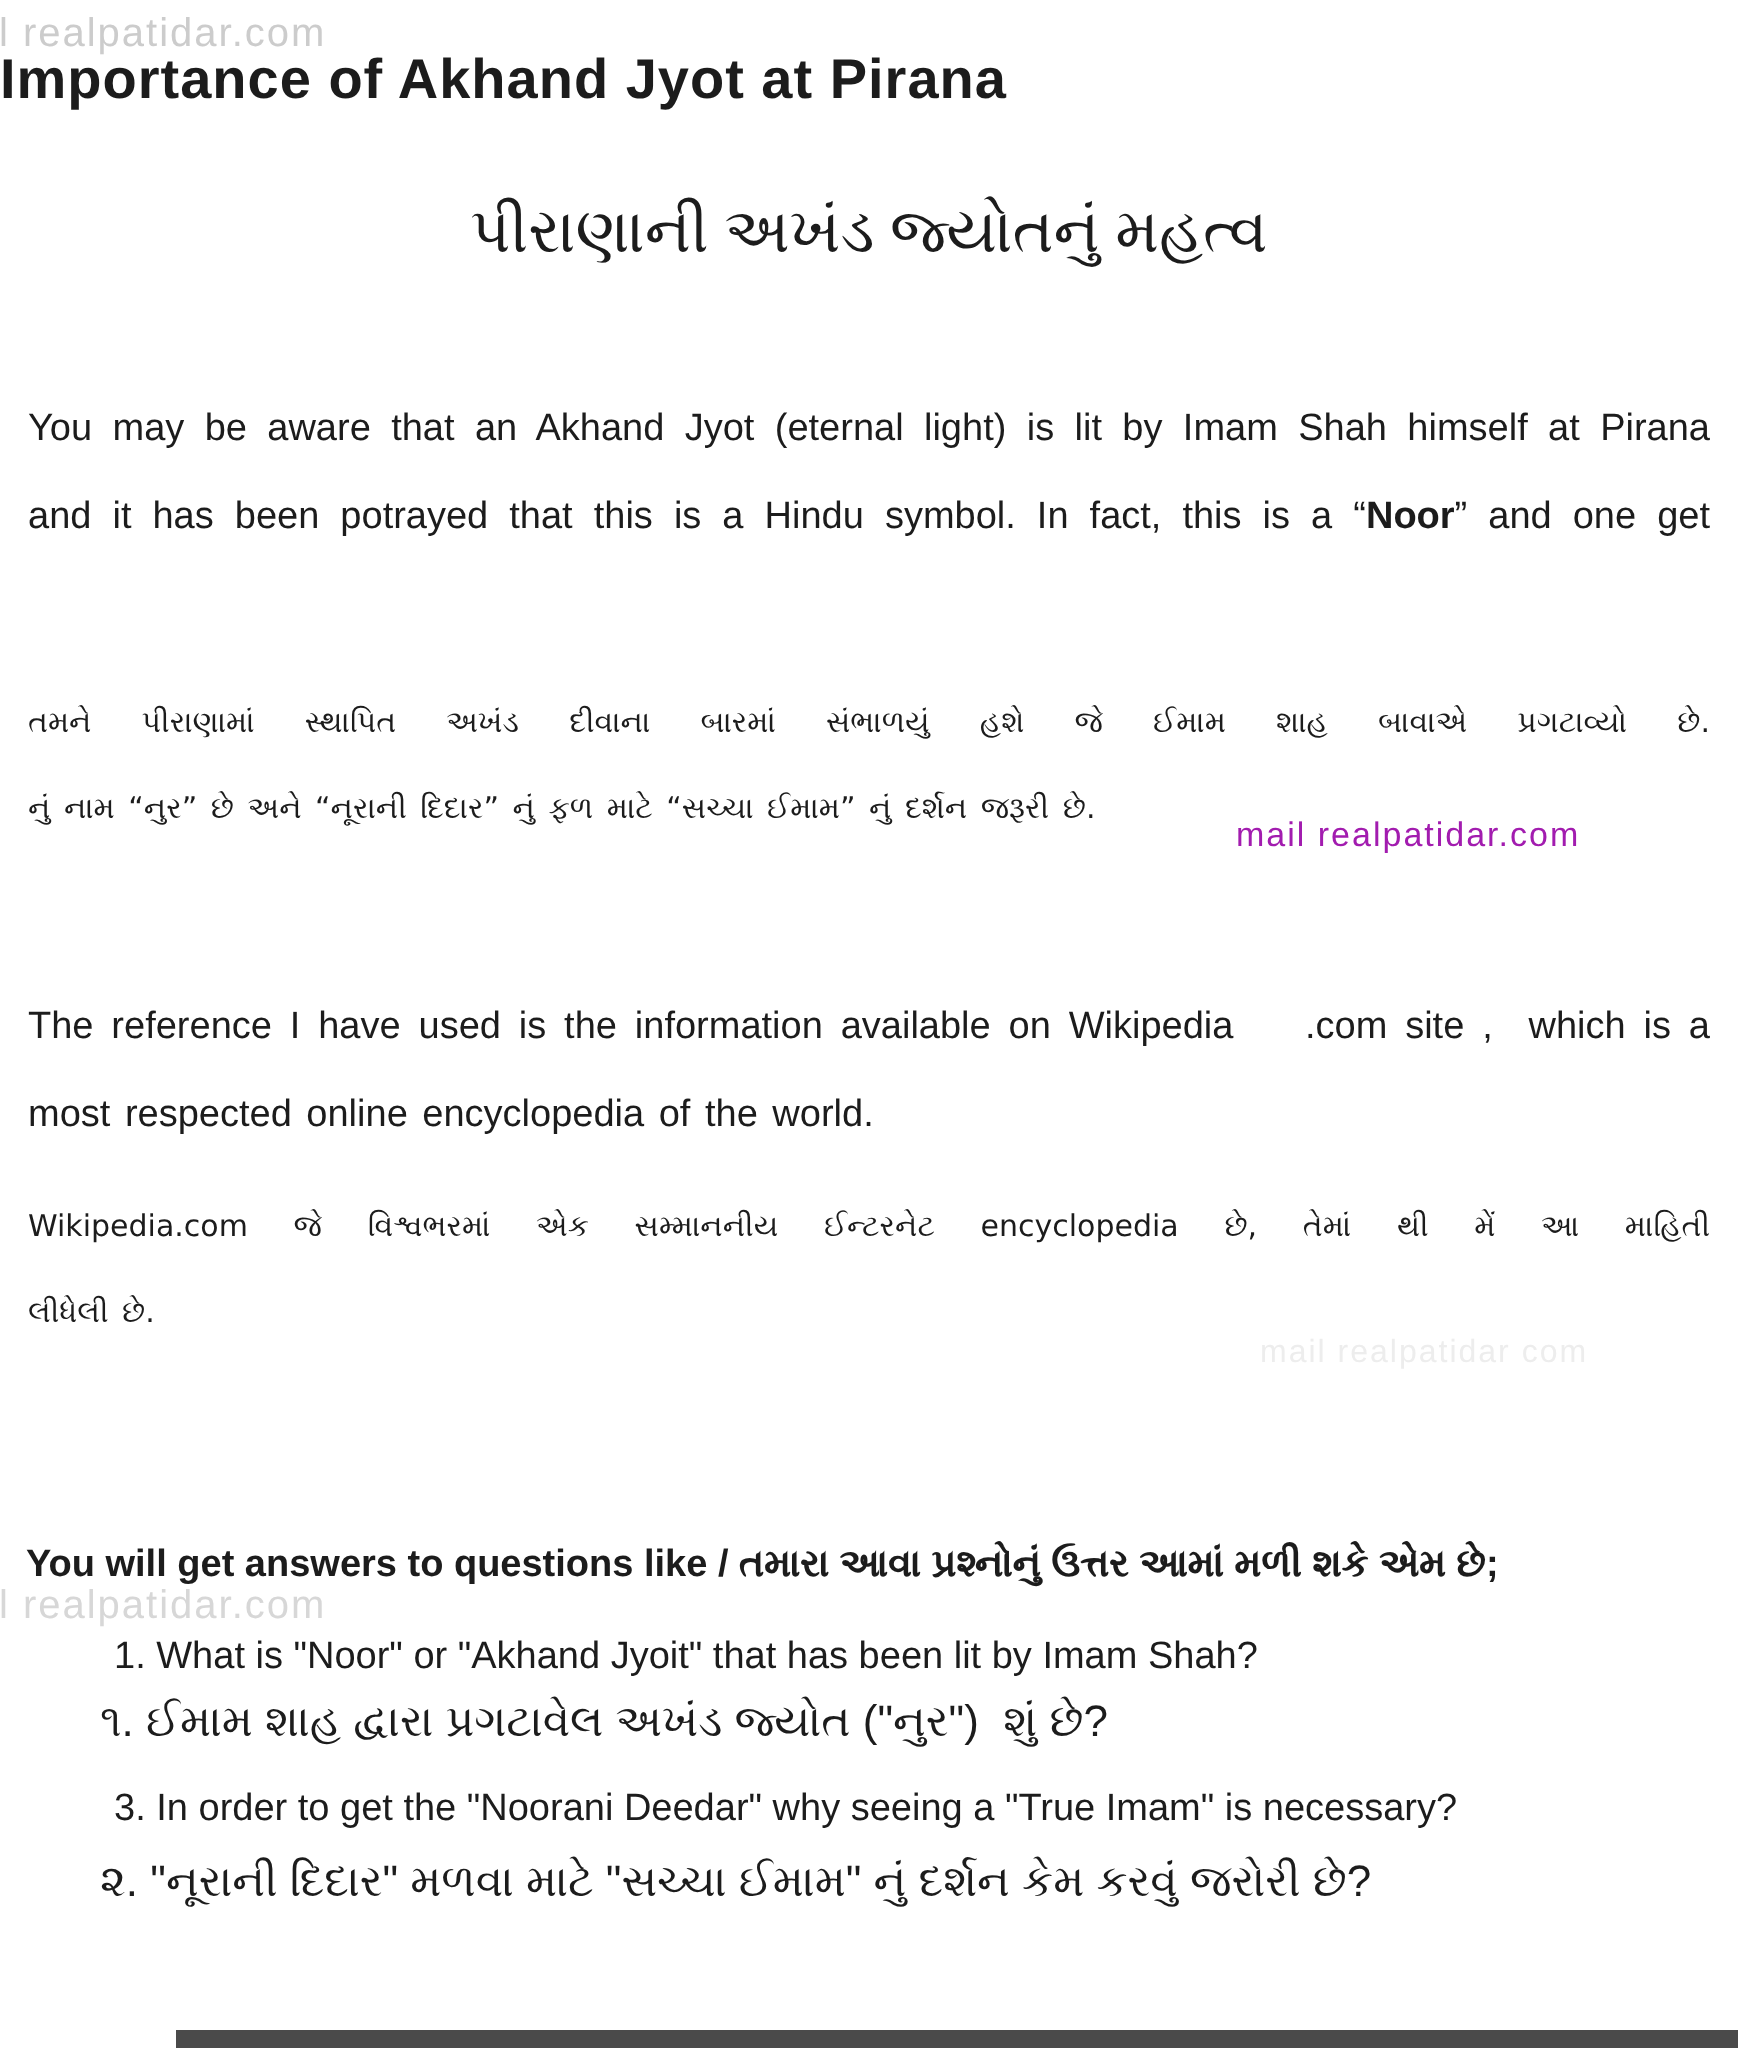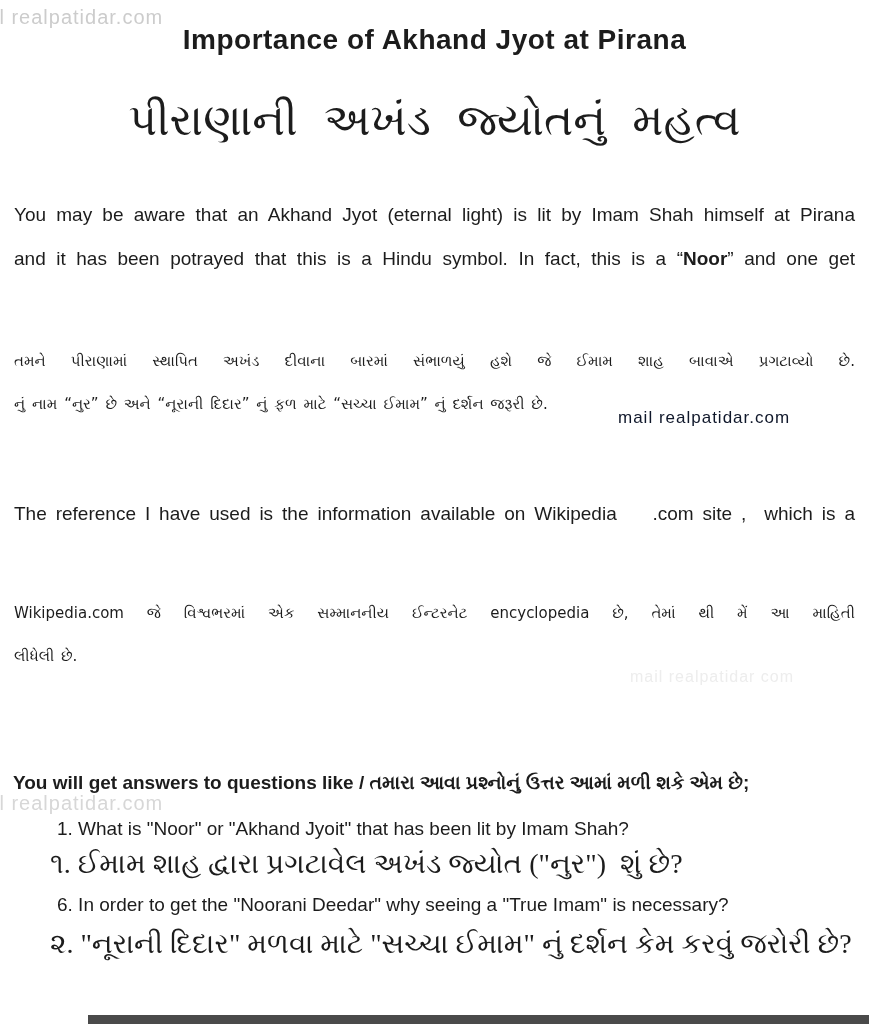--- a/index.html
+++ b/index.html
@@ -14,35 +14,35 @@
   }
 
   .watermark {
     position: absolute;
     color: #cccccc;
     font-size: 20px;
     letter-spacing: 1px;
     white-space: nowrap;
     user-select: none;
   }
-  .watermark.faint  { color: #0f172a; font-size: 17px; }
+  .watermark.faint  { color: #a21caf; font-size: 17px; }
   .watermark.faint2 { color: #ededed; font-size: 16px; }
   .watermark.low    { color: #d7d7d7; }
 
   .title-en {
     position: absolute; top: 24px; left: 0; width: 100%;
-    text-align: center;
+    text-align: left;
     font-size: 28px; font-weight: bold;
     letter-spacing: 0.5px;
   }
   .title-gu {
     position: absolute; top: 98px; left: 0; width: 100%;
     text-align: center;
-    font-size: 44px;
-    font-family: Liberation Mono, monospace;
+    font-size: 31px;
+    font-family: Liberation Serif, serif;
   }
 
   .para { position: absolute; left: 14px; right: 14px; }
   .para .line {
     text-align: justify;
     text-align-last: justify;
     -moz-text-align-last: justify;
   }
   .para .line.last {
     text-align: left;
@@ -57,21 +57,21 @@
   .section-heading {
     position: absolute; left: 13px; top: 772px;
     font-size: 19px; font-weight: bold;
     white-space: nowrap;
   }
   .question {
     position: absolute;
     white-space: nowrap;
   }
   .q-en { font-size: 19px; left: 57px; }
-  .q-gu { font-size: 28px; left: 50px; font-family: Liberation Serif, serif; }
+  .q-gu { font-size: 22px; left: 50px; font-family: Liberation Sans, sans-serif; }
 
   .bottom-bar {
     position: absolute;
     left: 88px; top: 1015px;
     width: 781px; height: 9px;
     background: #4a4a4a;
   }
 </style>
 </head>
 <body>
@@ -95,29 +95,30 @@
     </div>
   </div>
 
   <div class="para gu" style="top:340px;">
     <div class="line">તમને પીરાણામાં સ્થાપિત અખંડ દીવાના બારમાં સંભાળયું હશે જે ઈમામ શાહ બાવાએ પ્રગટાવ્યો છે.</div>
     <div class="line last">નું નામ “નુર” છે અને “નૂરાની દિદાર” નું ફળ માટે “સચ્ચા ઈમામ” નું દર્શન જરૂરી છે.</div>
   </div>
 
   <div class="para en" style="top:492px;">
     <div class="line">The reference I have used is the information available on Wikipedia&nbsp;&nbsp;&nbsp;&nbsp;.com site&nbsp;,&nbsp; which is a</div>
+    <div class="line last">most respected online encyclopedia of the world.</div>
   </div>
 
   <div class="para gu" style="top:592px;">
     <div class="line">Wikipedia.com જે વિશ્વભરમાં એક સમ્માનનીય ઈન્ટરનેટ encyclopedia છે, તેમાં થી મેં આ માહિતી</div>
     <div class="line last">લીધેલી છે.</div>
   </div>
 
   <div class="section-heading">You will get answers to questions like / તમારા આવા પ્રશ્નોનું ઉત્તર આમાં મળી શકે એમ છે;</div>
 
   <div class="question q-en" style="top:818px;">1. What is "Noor" or "Akhand Jyoit" that has been lit by Imam Shah?</div>
   <div class="question q-gu" style="top:848px;">૧. ઈમામ શાહ દ્વારા પ્રગટાવેલ અખંડ જ્યોત ("નુર")&nbsp; શું છે?</div>
-  <div class="question q-en" style="top:894px;">6. In order to get the "Noorani Deedar" why seeing a "True Imam" is necessary?</div>
+  <div class="question q-en" style="top:894px;">3. In order to get the "Noorani Deedar" why seeing a "True Imam" is necessary?</div>
   <div class="question q-gu" style="top:928px;">૨. "નૂરાની દિદાર" મળવા માટે "સચ્ચા ઈમામ" નું દર્શન કેમ કરવું જરોરી છે?</div>
 
   <div class="bottom-bar"></div>
 
 </div>
 
 </body></html>

